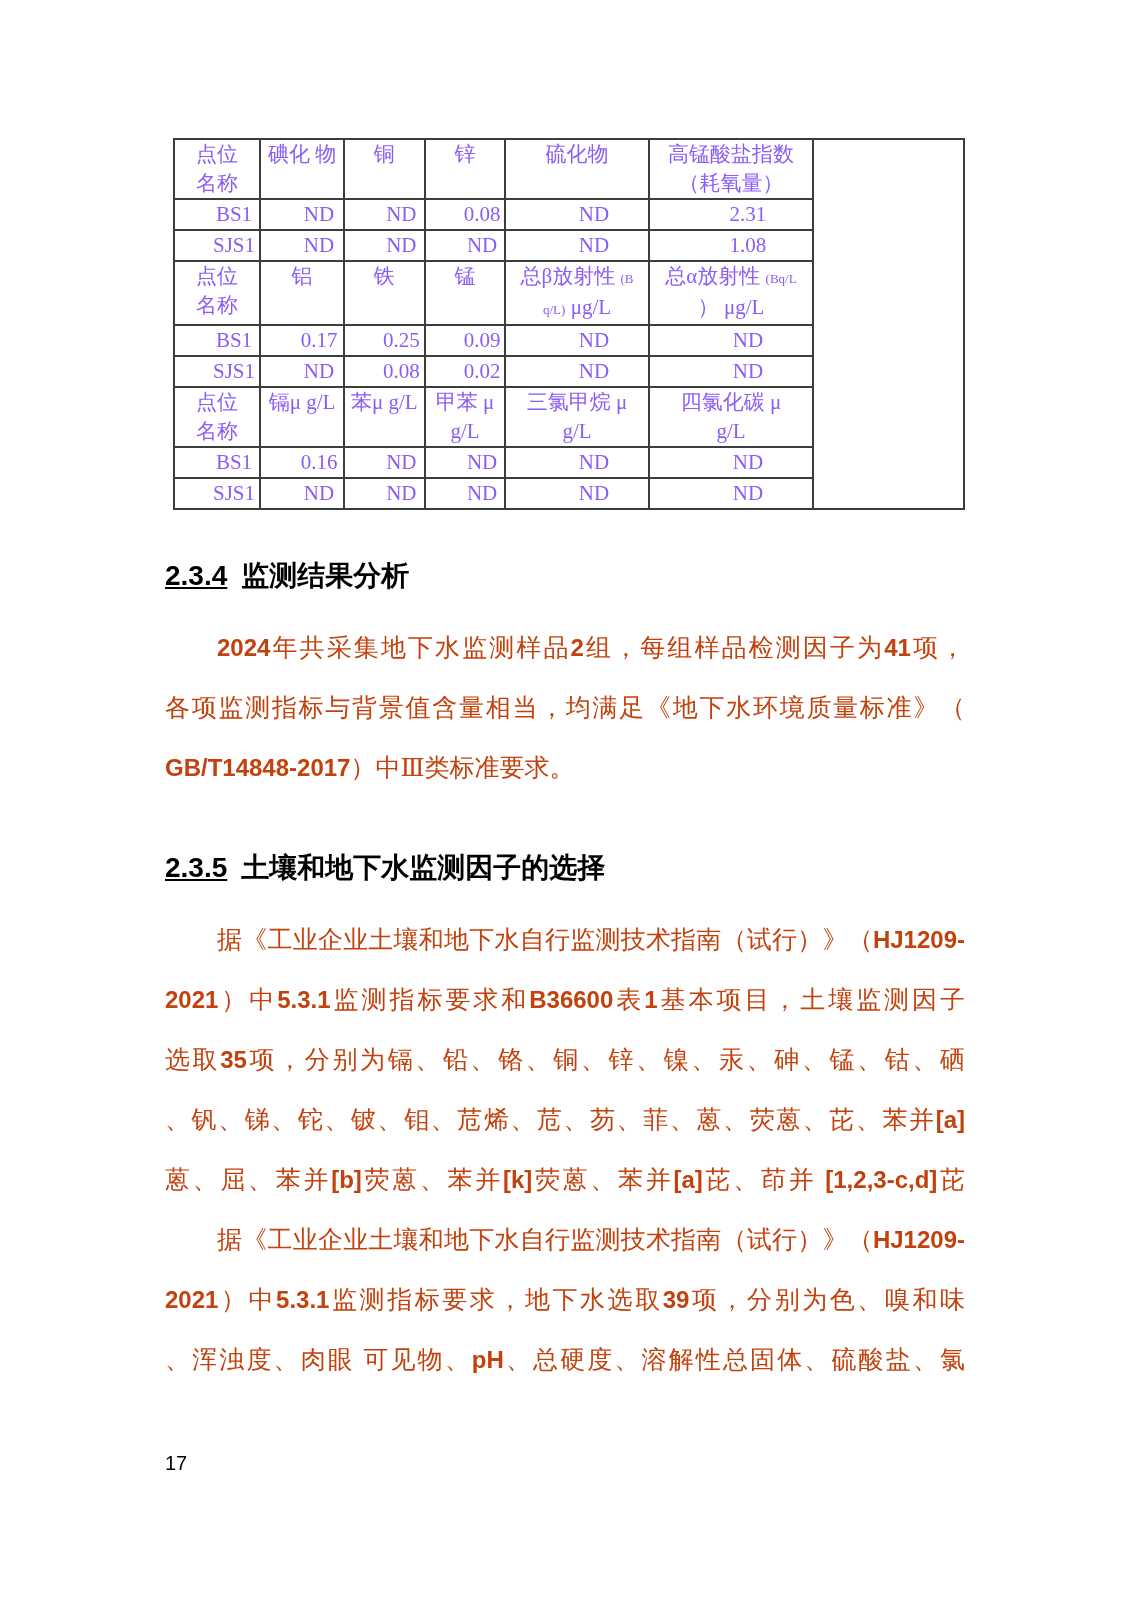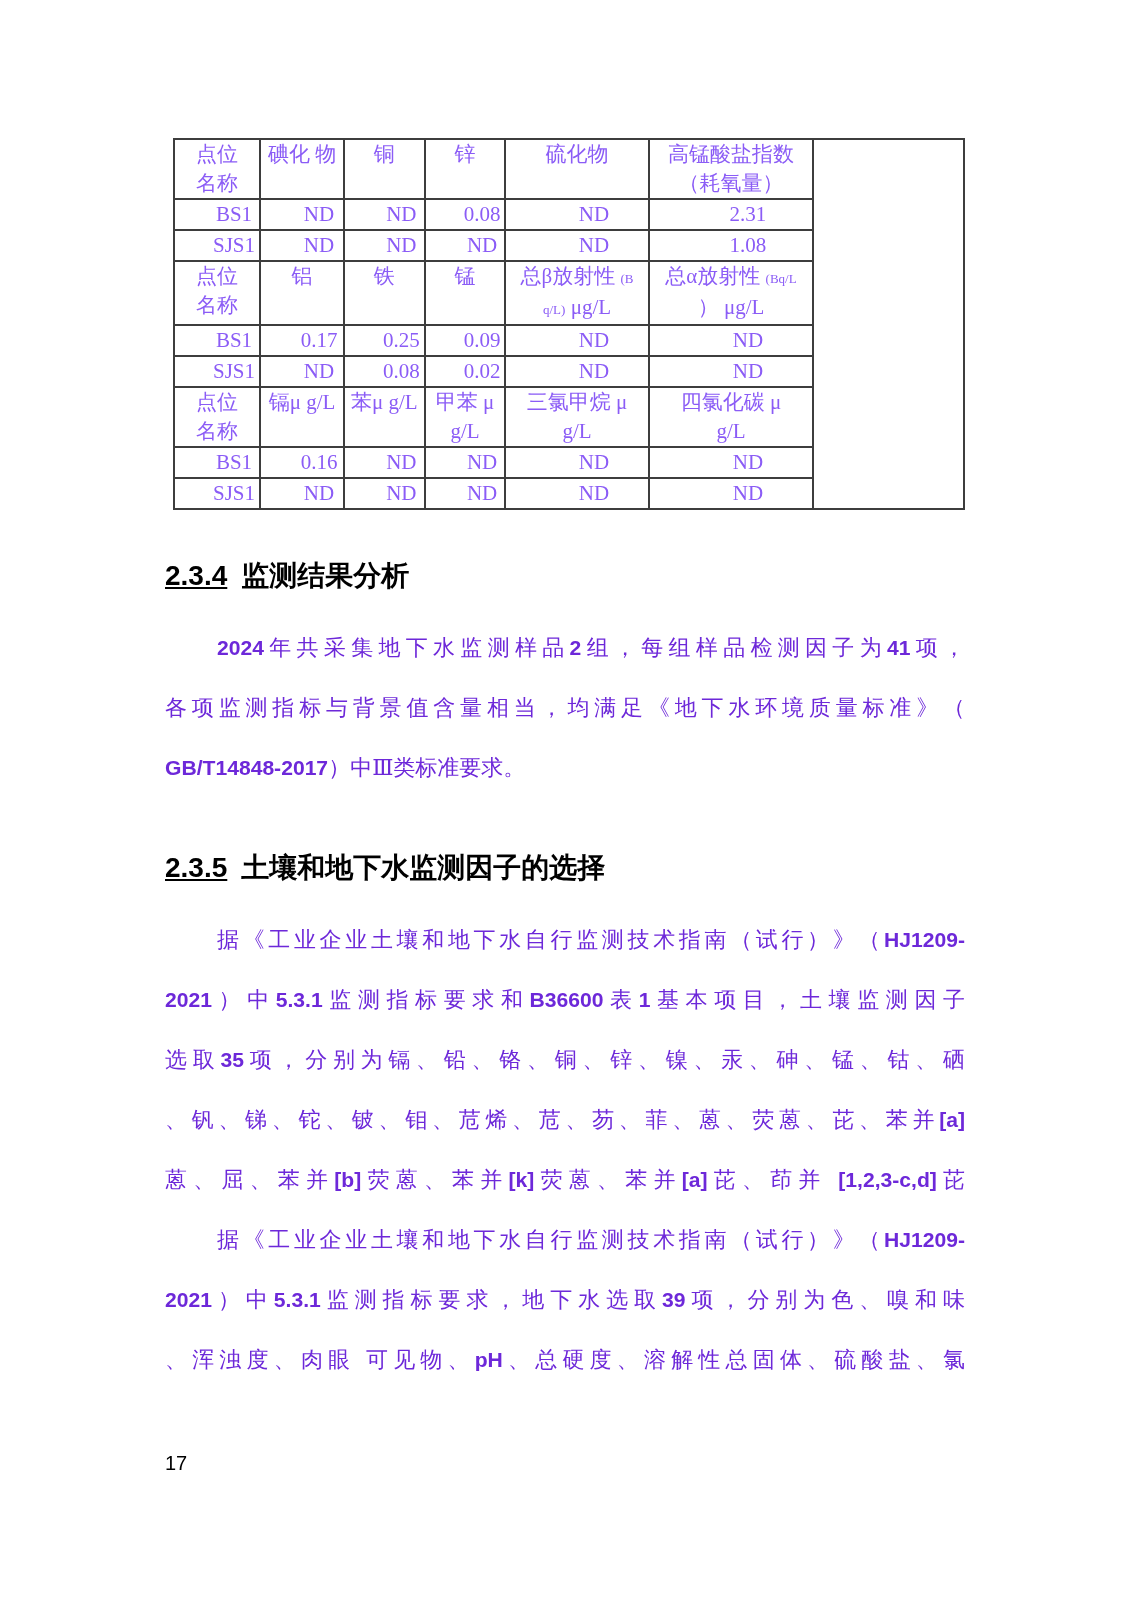--- a/index.html
+++ b/index.html
@@ -45,21 +45,21 @@
     font-family:"Liberation Sans","DejaVu Sans",sans-serif;
     font-weight:bold;
     font-size:28px;
     line-height:40px;
     color:#000;
   }
   .sec-heading .num{margin-right:14px;letter-spacing:0;text-decoration:underline;}
   .h234{margin-top:46px;}
   .h235{margin-top:50px;}
   
-  .para{font-size:22px;color:#6d28d9;}
+  .para{font-size:25px;color:#c2410c;}
   .p1{margin-top:22px;}
   .p2{margin-top:22px;}
   .p3{margin-top:0;}
   .tline{
     line-height:60px;
     height:60px;
     white-space:nowrap;
   }
   .tline.jl{
     white-space:normal;

